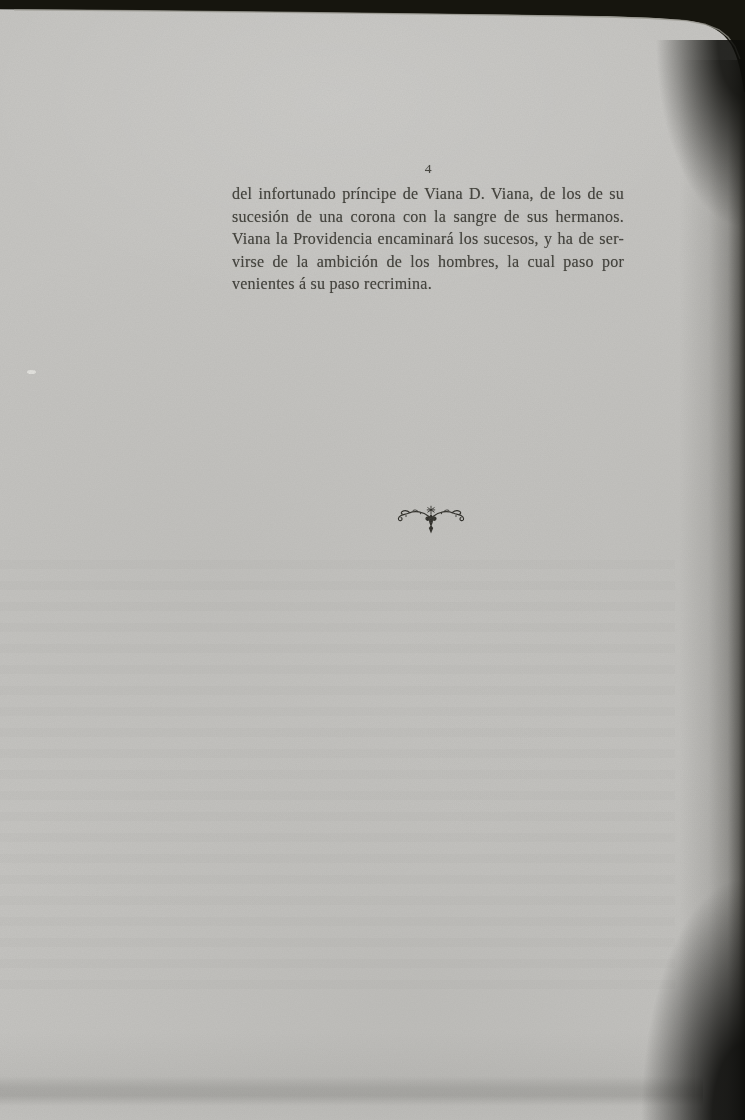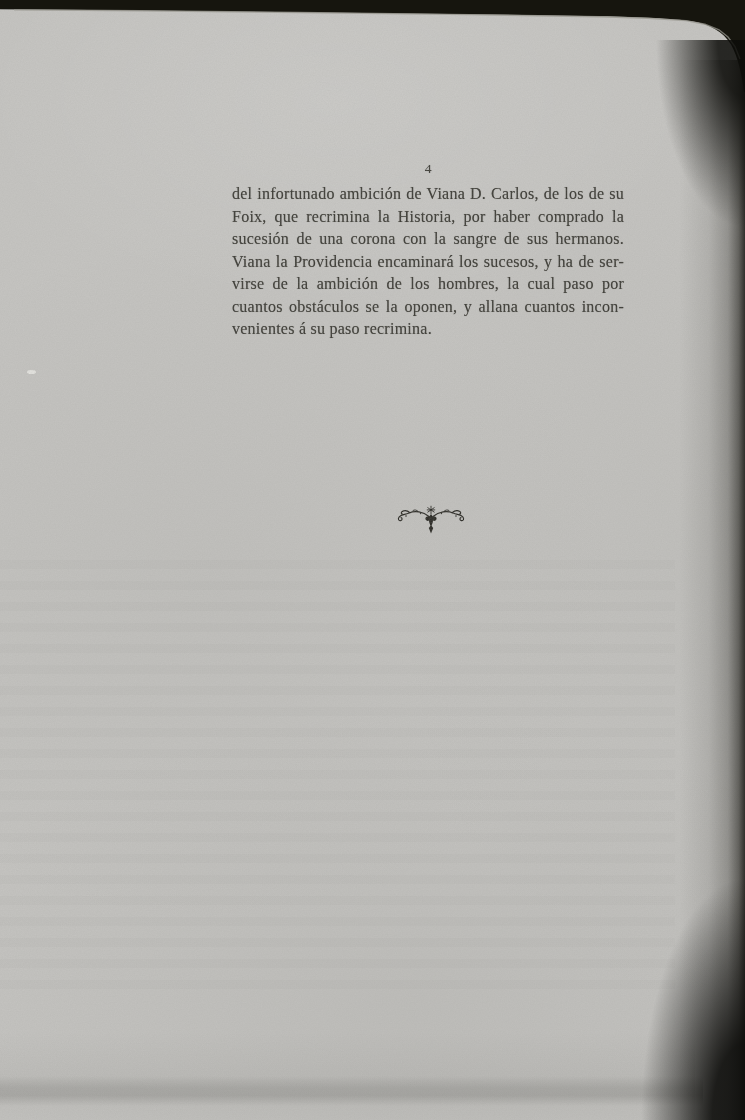--- a/index.html
+++ b/index.html
@@ -70,26 +70,24 @@
 
 <div id="scan">
 
   <div class="mottle"></div>
   <div class="streaks"></div>
   <div class="speck"></div>
 
   <div class="page-number">4</div>
 
   <div class="body-text">
-    <div class="text-line">del infortunado ambición de Viana D. Carlos, de los de su</div>
-    <div class="text-line">Foix, que recrimina la Historia, por haber comprado la</div>
+    <div class="text-line">del infortunado príncipe de Viana D. Viana, de los de su</div>
     <div class="text-line">sucesión de una corona con la sangre de sus hermanos.</div>
     <div class="text-line">Viana la Providencia encaminará los sucesos, y ha de ser-</div>
     <div class="text-line">virse de la ambición de los hombres, la cual paso por</div>
-    <div class="text-line">cuantos obstáculos se la oponen, y allana cuantos incon-</div>
     <div class="text-line last">venientes á su paso recrimina.</div>
   </div>
 
   <svg class="ornament" viewBox="0 0 70 30" aria-hidden="true">
     <g id="left-scroll" stroke="#24231e" fill="none" stroke-width="1.15" stroke-linecap="round">
       <path d="M33,11.5 C27,6.5 19,5.5 13,8 C8.5,9.8 5.5,9.2 3.2,11.8 C1.6,13.8 2.6,16 4.6,15.6 C6.4,15.2 6.6,13 5,12.6"></path>
       <path d="M14,7.7 C11.5,5.6 8.2,5.2 6.2,6.4 C4.8,7.3 5.1,9 6.6,9.1"></path>
       <path d="M22,6.3 C20.5,4.8 18.2,4.5 17,5.5" stroke-width="0.9"></path>
       <circle cx="10" cy="11" r="0.8" fill="#24231e" stroke="none"></circle>
       <circle cx="24.5" cy="8.6" r="0.7" fill="#24231e" stroke="none"></circle>

